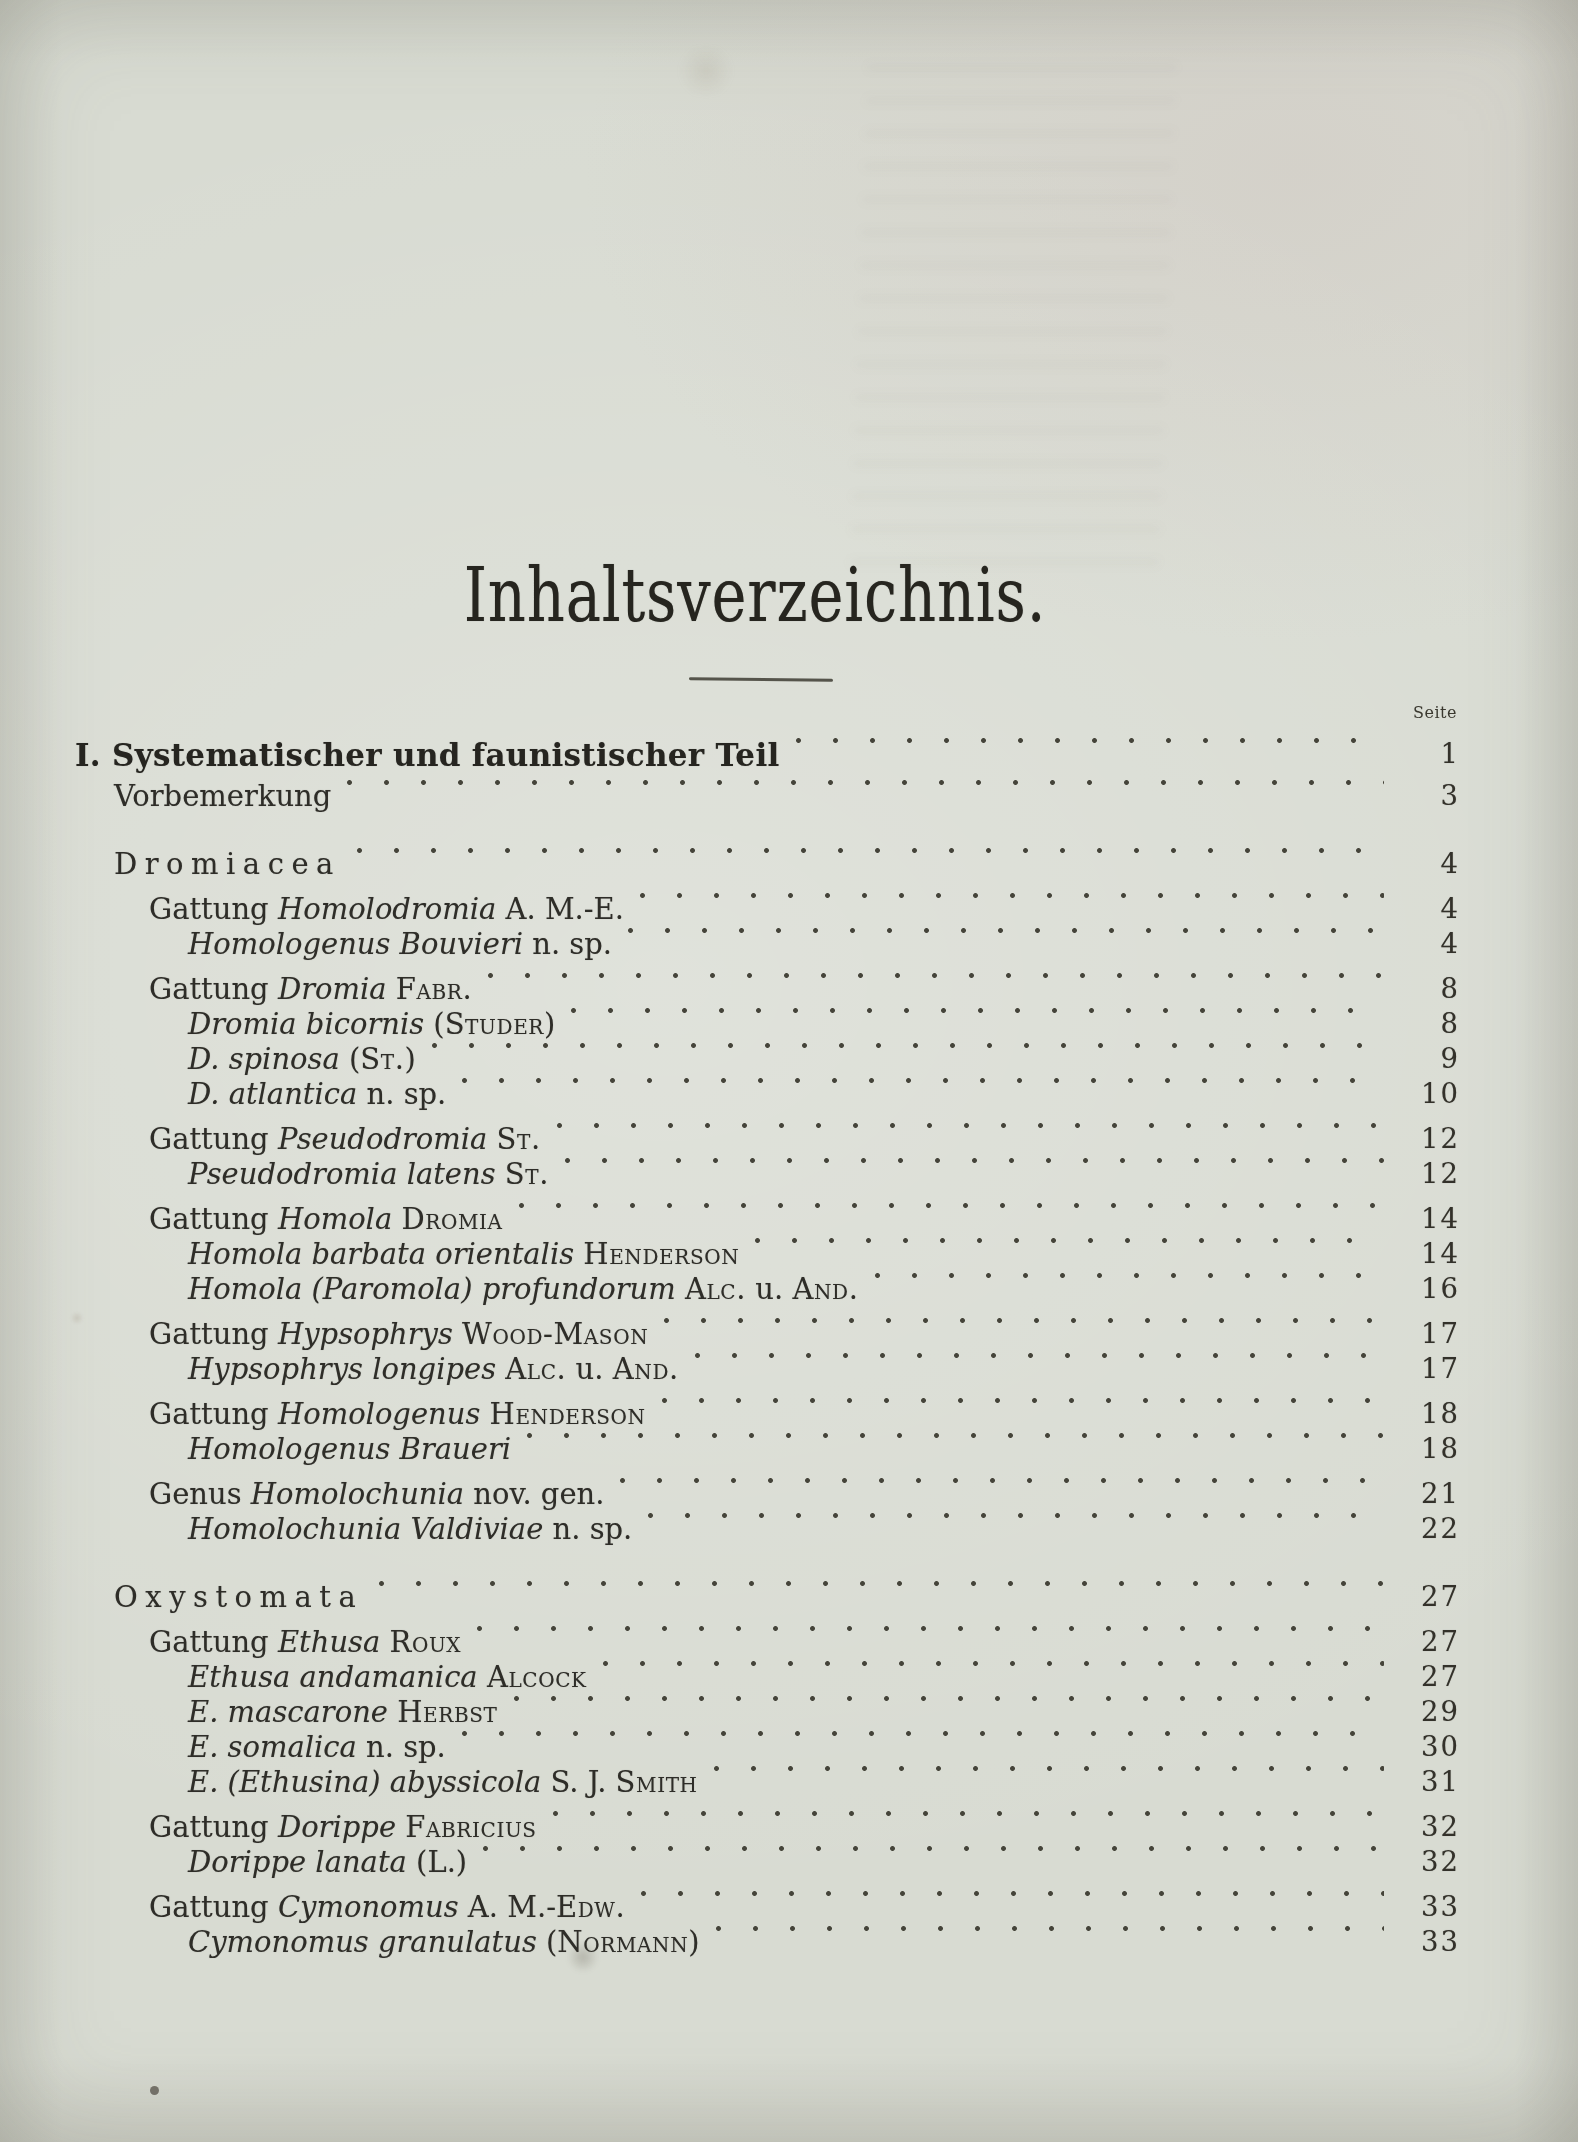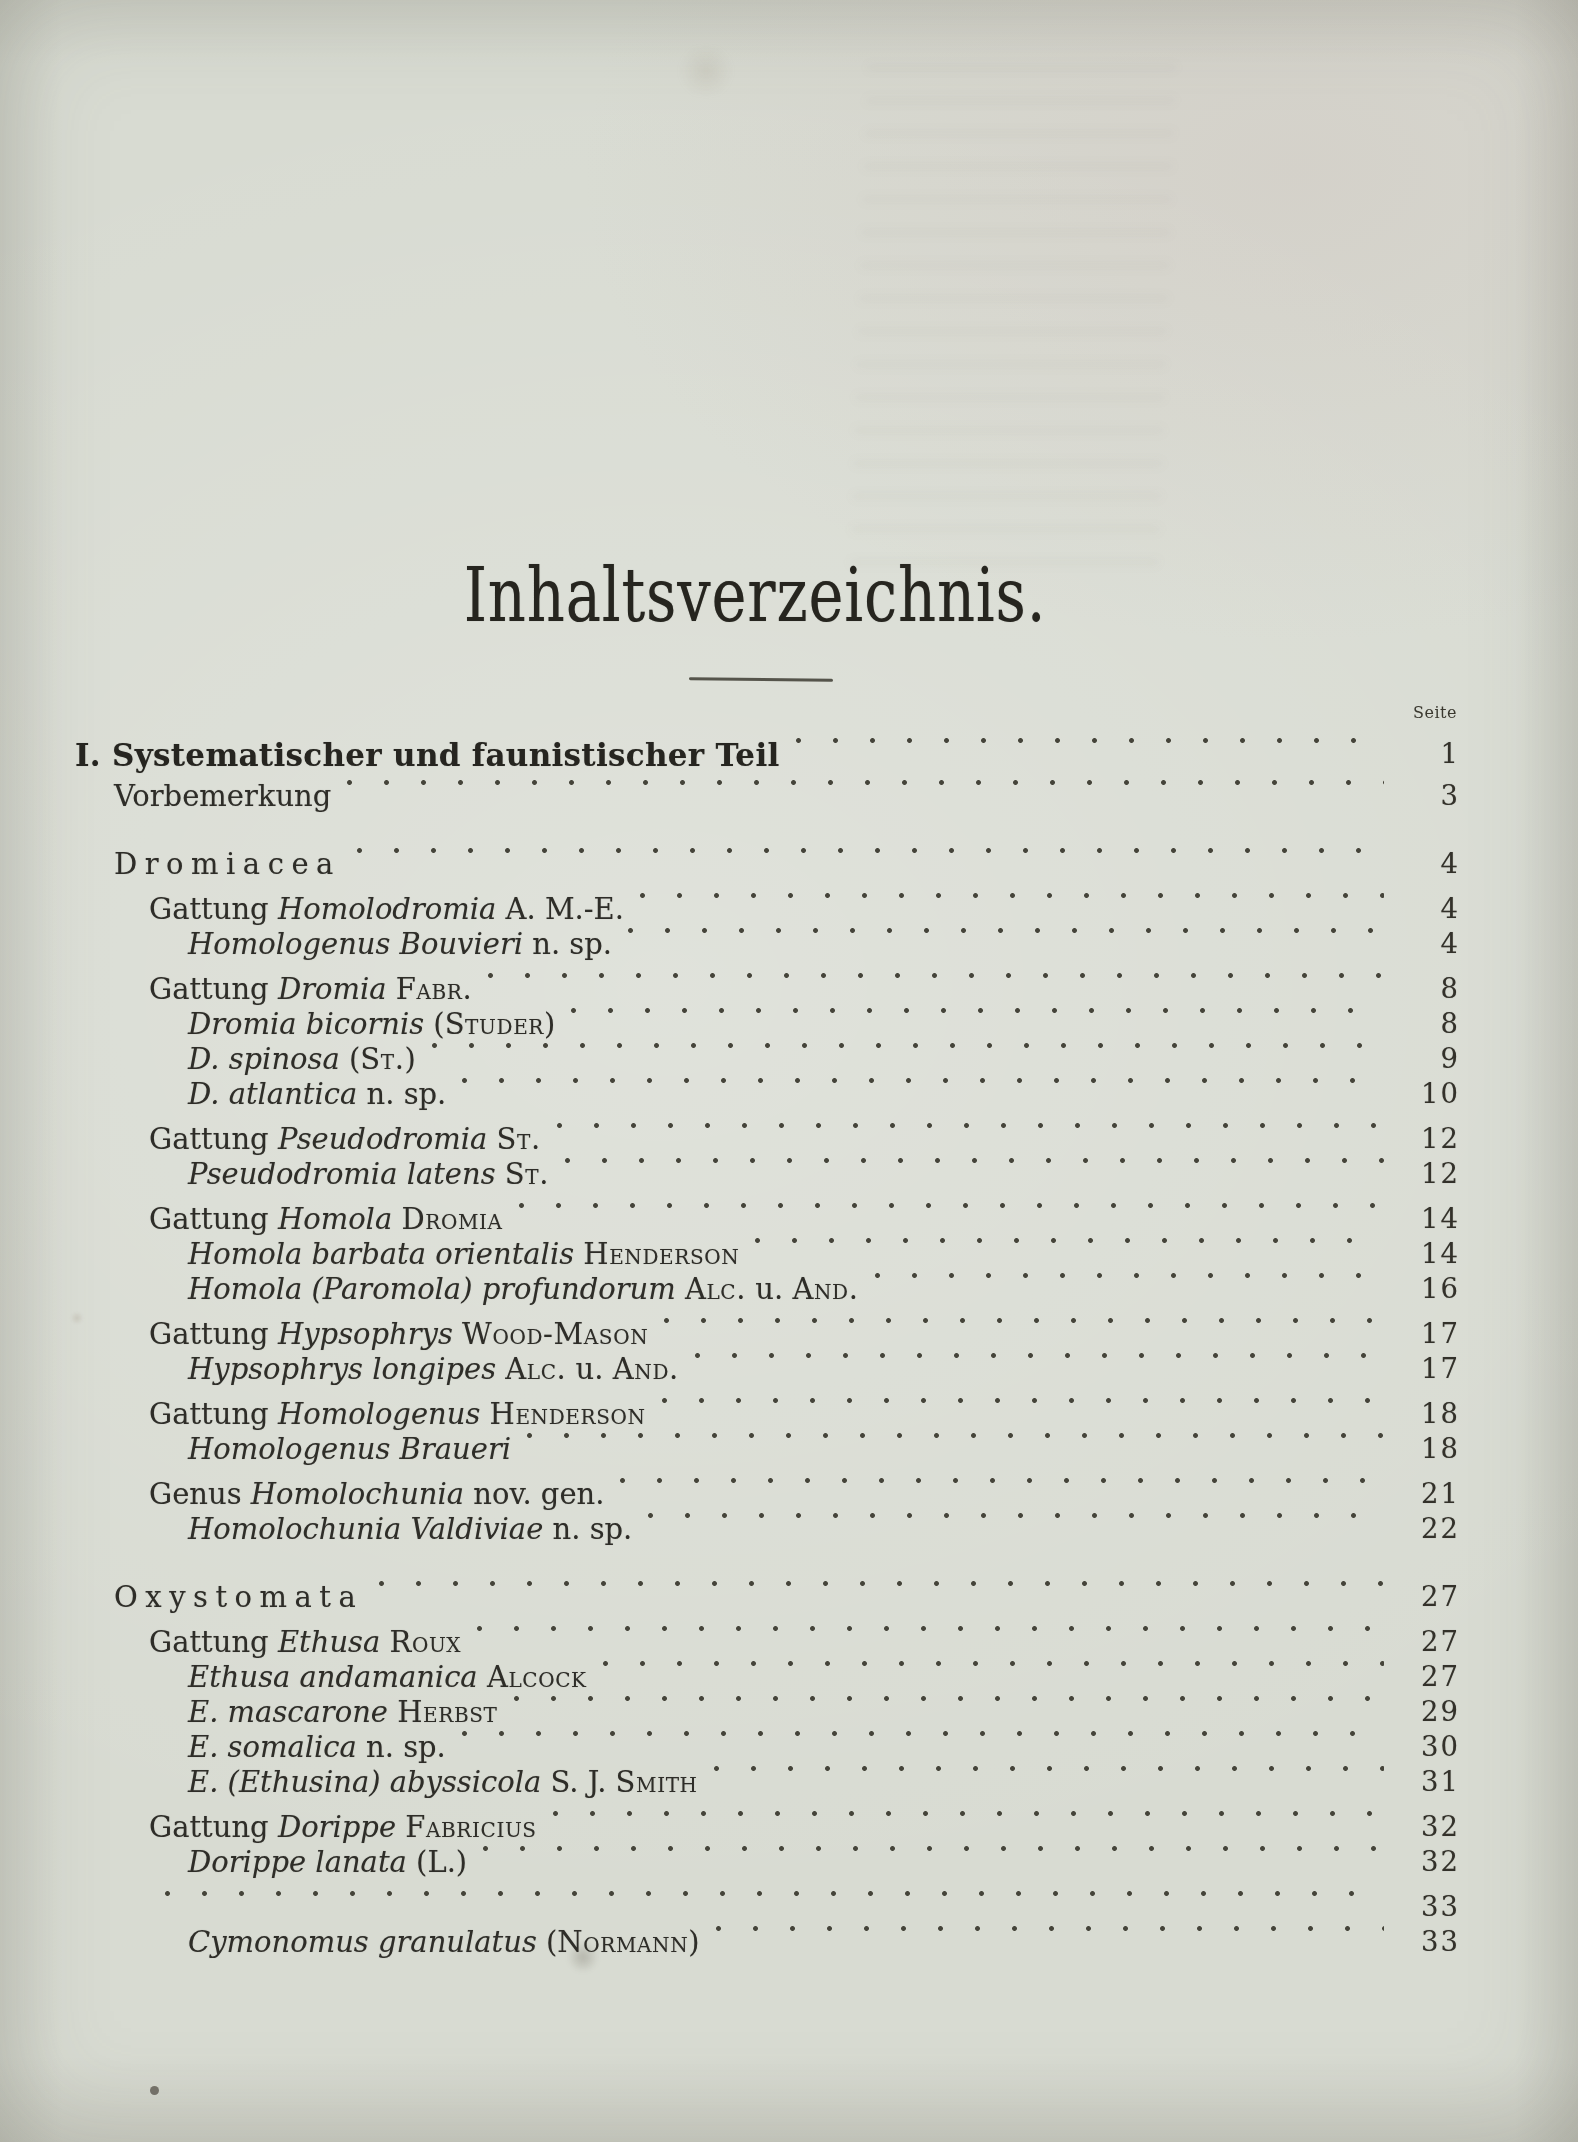--- a/index.html
+++ b/index.html
@@ -265,20 +265,21 @@
       <span class="entry-text"><span class="f-r">Gattung </span><span class="f-i">Dorippe</span><span class="f-r"> </span><span class="f-sc">Fabricius</span></span>
       <span class="leader"></span>
       <span class="pagenum">32</span>
     </div>
       <div class="row lvl-3 gap-none">
       <span class="entry-text"><span class="f-i">Dorippe lanata</span><span class="f-r"> (L.)</span></span>
       <span class="leader"></span>
       <span class="pagenum">32</span>
     </div>
       <div class="row lvl-2 gap-group">
+      <span class="entry-text"><span class="f-r">Gattung </span><span class="f-i">Cymonomus</span><span class="f-r"> A. M.-</span><span class="f-sc">Edw.</span></span>
       <span class="leader"></span>
       <span class="pagenum">33</span>
     </div>
       <div class="row lvl-3 gap-none">
       <span class="entry-text"><span class="f-i">Cymonomus granulatus</span><span class="f-r"> (</span><span class="f-sc">Normann</span><span class="f-r">)</span></span>
       <span class="leader"></span>
       <span class="pagenum">33</span>
     </div>
     </div>
 

